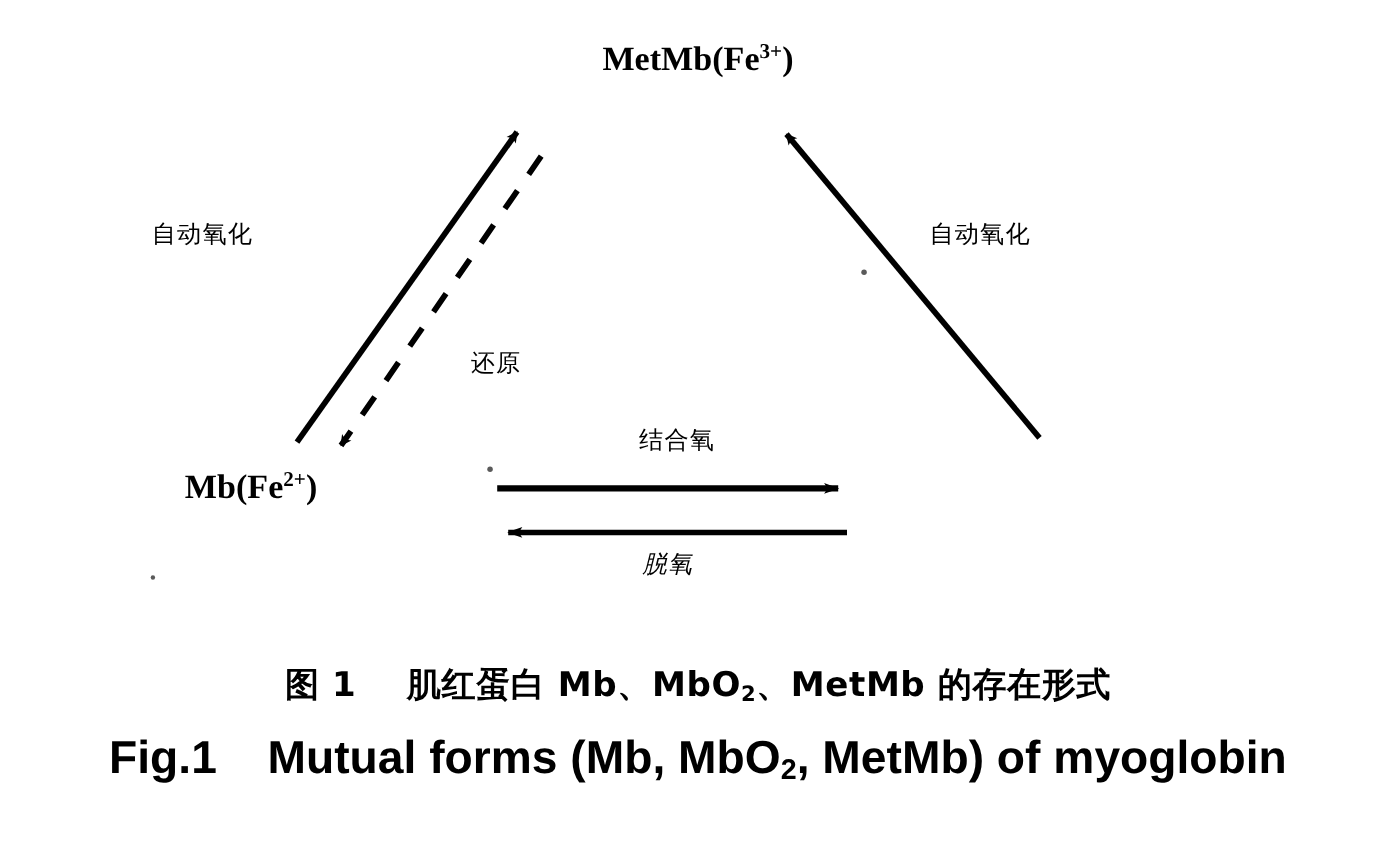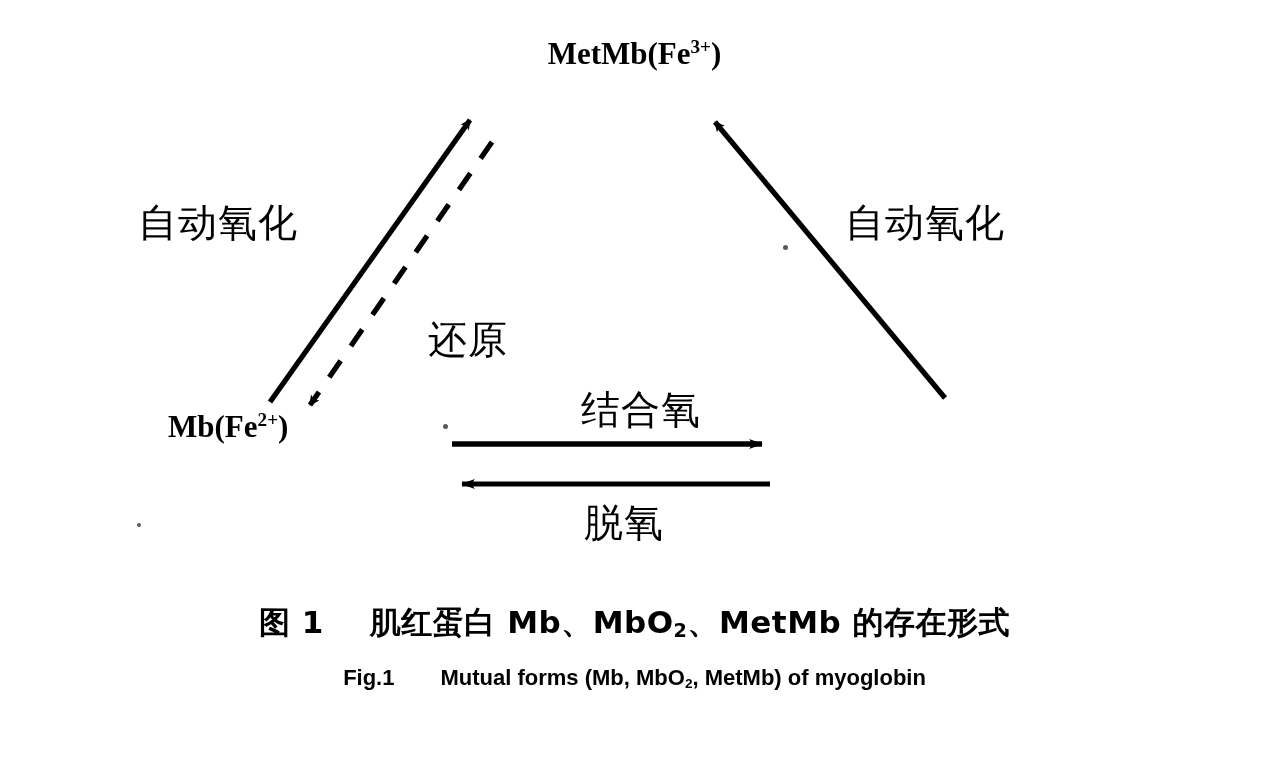--- a/index.html
+++ b/index.html
@@ -60,62 +60,62 @@
   .node-label sub { vertical-align: -0.22em; }
 
   #node-metmb {
     left: 0;
     top: 38px;
     width: 1269px;
     text-align: center;
   }
   #node-mb {
     left: 168px;
-    top: 411px;
+    top: 427px;
   }
   #node-mbo2 {
     left: 858px;
     top: 437px;
   }
 
   
   .cn-label {
     position: absolute;
     font-family: "DejaVu Sans", sans-serif;
-    font-size: 39px;
+    font-size: 22px;
     line-height: 1;
     white-space: nowrap;
     font-weight: 400;
   }
   #label-autoox-left  { left: 138px; top: 203px; letter-spacing: 1px; }
   #label-autoox-right { left: 845px; top: 203px; letter-spacing: 1px; }
   #label-reduction    { left: 428px; top: 288px; letter-spacing: 1px; margin-top: 32px; }
   #label-bind-o2      { left: 581px; top: 390px; letter-spacing: 1px; }
-  #label-deoxy        { left: 584px; top: 503px; letter-spacing: 1px; }
+  #label-deoxy        { left: 584px; top: 503px; letter-spacing: 1px; font-style: italic; }
 
   
   .caption {
     position: absolute;
     left: 0;
     width: 1269px;
     text-align: center;
     white-space: nowrap;
   }
   .caption-cn {
     top: 602px;
     font-family: "DejaVu Sans", sans-serif;
     font-weight: bold;
     font-size: 31px;
     letter-spacing: 0.5px;
   }
   .caption-en {
     top: 665px;
     font-family: "Liberation Sans", sans-serif;
     font-weight: bold;
-    font-size: 22px;
+    font-size: 42px;
     letter-spacing: 0px;
   }
   .caption sub {
     font-size: 0.62em;
     vertical-align: -0.2em;
     line-height: 0;
   }
   .cap-gap { display: inline-block; width: 46px; }
 
   

